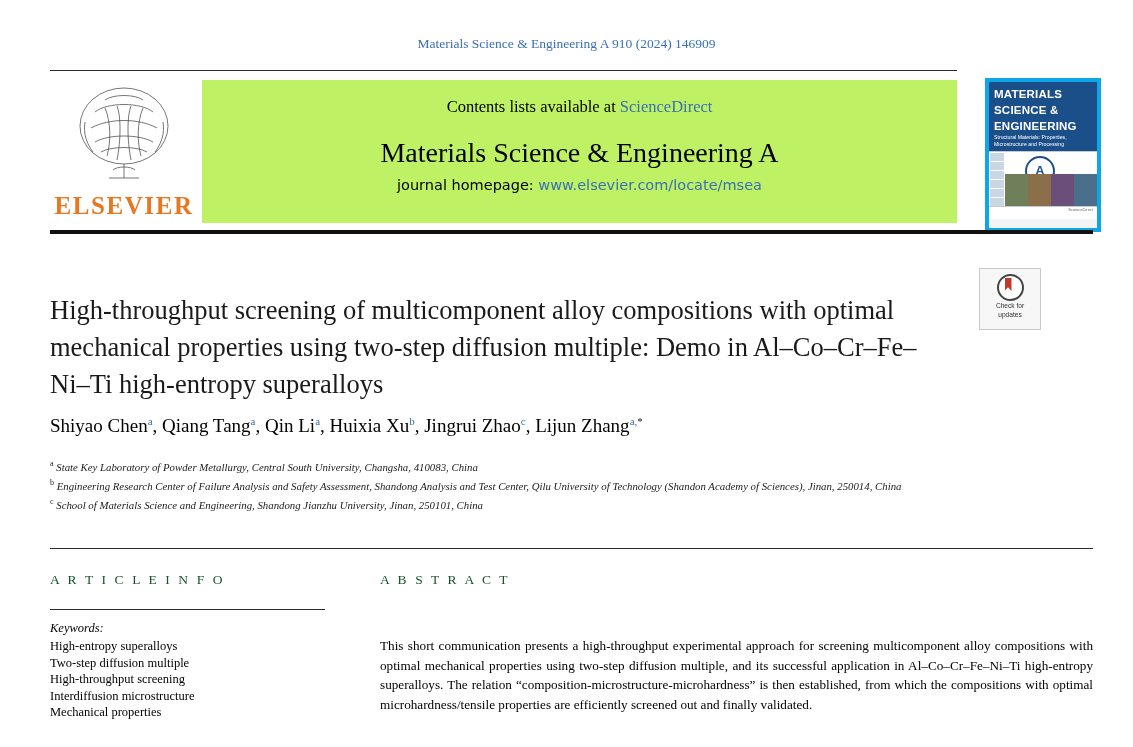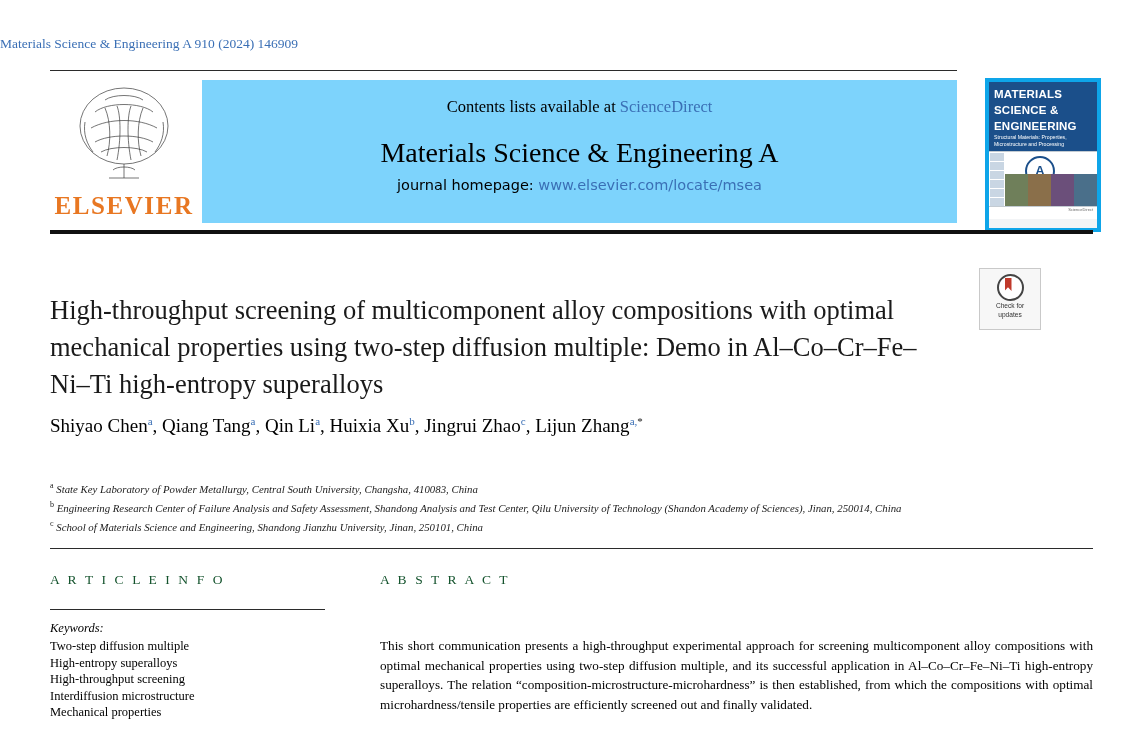--- a/index.html
+++ b/index.html
@@ -19,20 +19,21 @@
     width: 1133px;
     height: 747px;
   }
 
   
   .running-head {
     position: absolute;
     top: 36px;
     left: 0;
     width: 1133px;
+    text-align: center;
     font-size: 13.5px;
     color: #3a6fb5;
     font-family: "Liberation Serif", serif;
   }
 
   
   .masthead {
     position: absolute;
     top: 70px;
     left: 50px;
@@ -75,21 +76,21 @@
     font-weight: 600;
     margin-top: 2px;
   }
 
   .journal-band {
     position: absolute;
     top: 10px;
     left: 152px;
     width: 755px;
     height: 143px;
-    background: #7dd3fc;
+    background: #bef264;
     text-align: center;
   }
   .contents-line {
     margin-top: 17px;
     font-size: 16.5px;
   }
   .contents-line a {
     color: #3a6fb5;
     text-decoration: none;
   }
@@ -250,21 +251,21 @@
   .authors sup {
     font-size: 11px;
     color: #3a6fb5;
     vertical-align: super;
   }
   .authors sup.star { color: #1a1a1a; }
 
   
   .affiliations {
     position: absolute;
-    top: 478px;
+    top: 456px;
     left: 50px;
     width: 905px;
     font-size: 10.8px;
     line-height: 15.5px;
     font-style: italic;
     font-family: "Liberation Serif", serif;
     color: #1a1a1a;
   }
   .affiliations sup {
     font-style: normal;
@@ -420,22 +421,22 @@
     <div><sup>c</sup><span> School of Materials Science and Engineering, Shandong Jianzhu University, Jinan, 250101, China</span></div>
   </div>
 
   <div class="sec-rule" id="rule-info"></div>
 
   <div class="info-col">
     <div class="col-head">A R T I C L E   I N F O</div>
     <div class="info-underline"></div>
     <div class="kw-title">Keywords:</div>
     <div class="kw-list">
+      <div>High-entropy superalloys</div>
       <div>Two-step diffusion multiple</div>
-      <div>High-entropy superalloys</div>
       <div>High-throughput screening</div>
       <div>Interdiffusion microstructure</div>
       <div>Mechanical properties</div>
     </div>
   </div>
 
   <div class="abstract-col">
     <div class="col-head">A B S T R A C T</div>
     <div class="abstract-text">This short communication presents a high-throughput experimental approach for screening multicomponent alloy compositions with optimal mechanical properties using two-step diffusion multiple, and its successful application in Al–Co–Cr–Fe–Ni–Ti high-entropy superalloys. The relation “composition-microstructure-microhardness” is then established, from which the compositions with optimal microhardness/tensile properties are efficiently screened out and finally validated.</div>
   </div>

